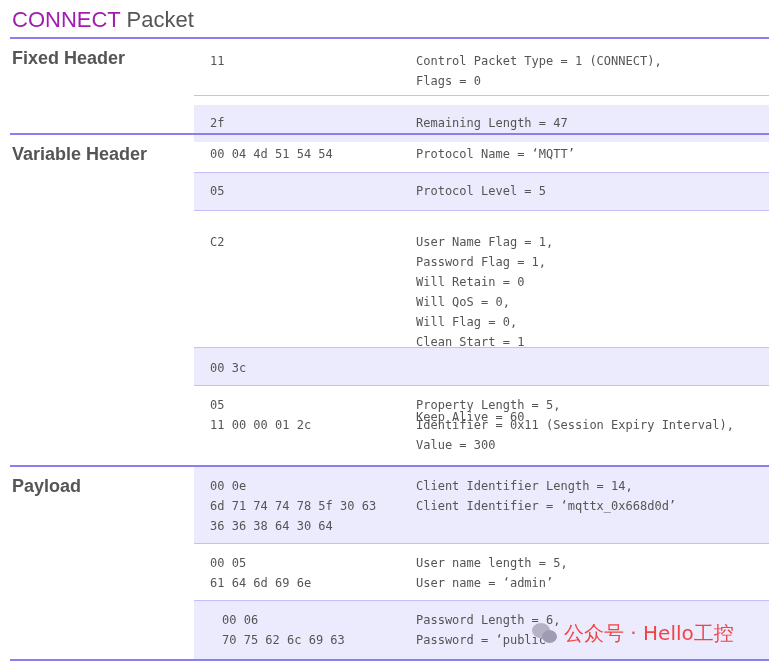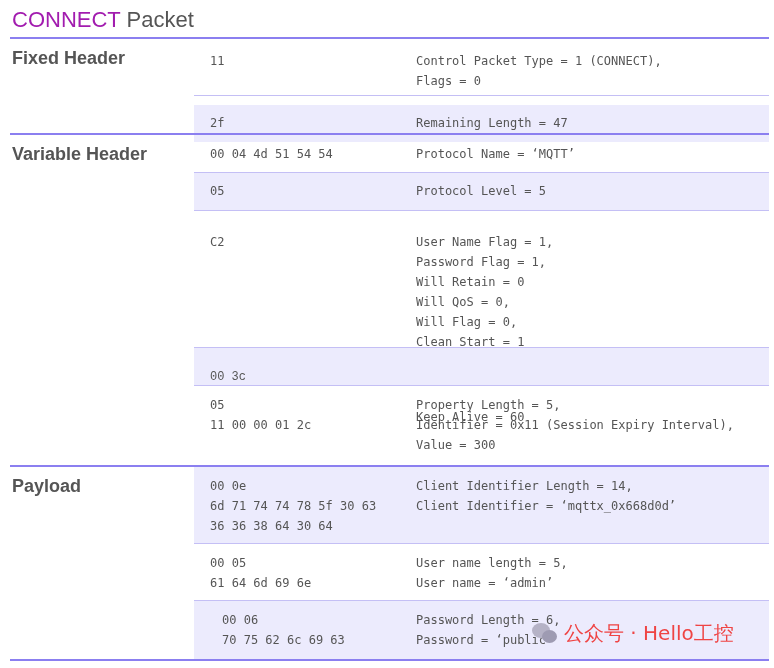--- a/index.html
+++ b/index.html
@@ -60,21 +60,21 @@
     <div class="cell hex" style="top:9px;">C2</div>
     <div class="cell desc" style="top:9px;">User Name Flag = 1,
 Password Flag = 1,
 Will Retain = 0
 Will QoS = 0,
 Will Flag = 0,
 Clean Start = 1</div>
   </div>
   <div class="row-divider" style="top:212px;"></div>
   <div class="row shaded" style="top:213px;height:37px;">
-    <div class="cell hex" style="top:19px;font-family:Liberation Mono, monospace;">00 3c</div>
+    <div class="cell hex" style="top:10px;">00 3c</div>
     <div class="cell desc" style="top:19px;margin-top:40px;">Keep Alive = 60</div>
   </div>
   <div class="row-divider" style="top:250px;"></div>
   <div class="row" style="top:251px;height:79px;">
     <div class="cell hex" style="top:9px;">05
 11 00 00 01 2c</div>
     <div class="cell desc" style="top:9px;">Property Length = 5,
 Identifier = 0x11 (Session Expiry Interval),
 Value = 300</div>
   </div>

